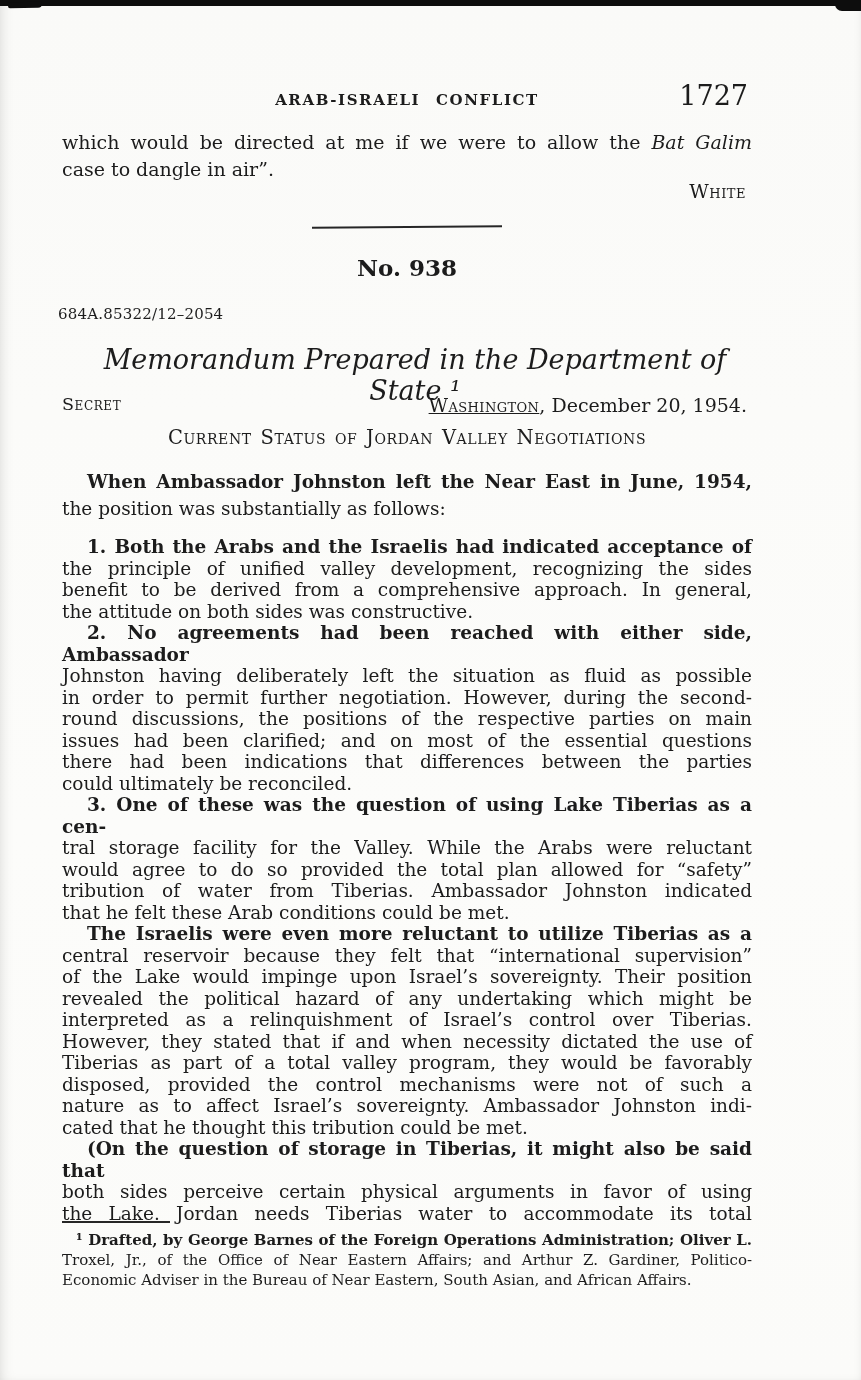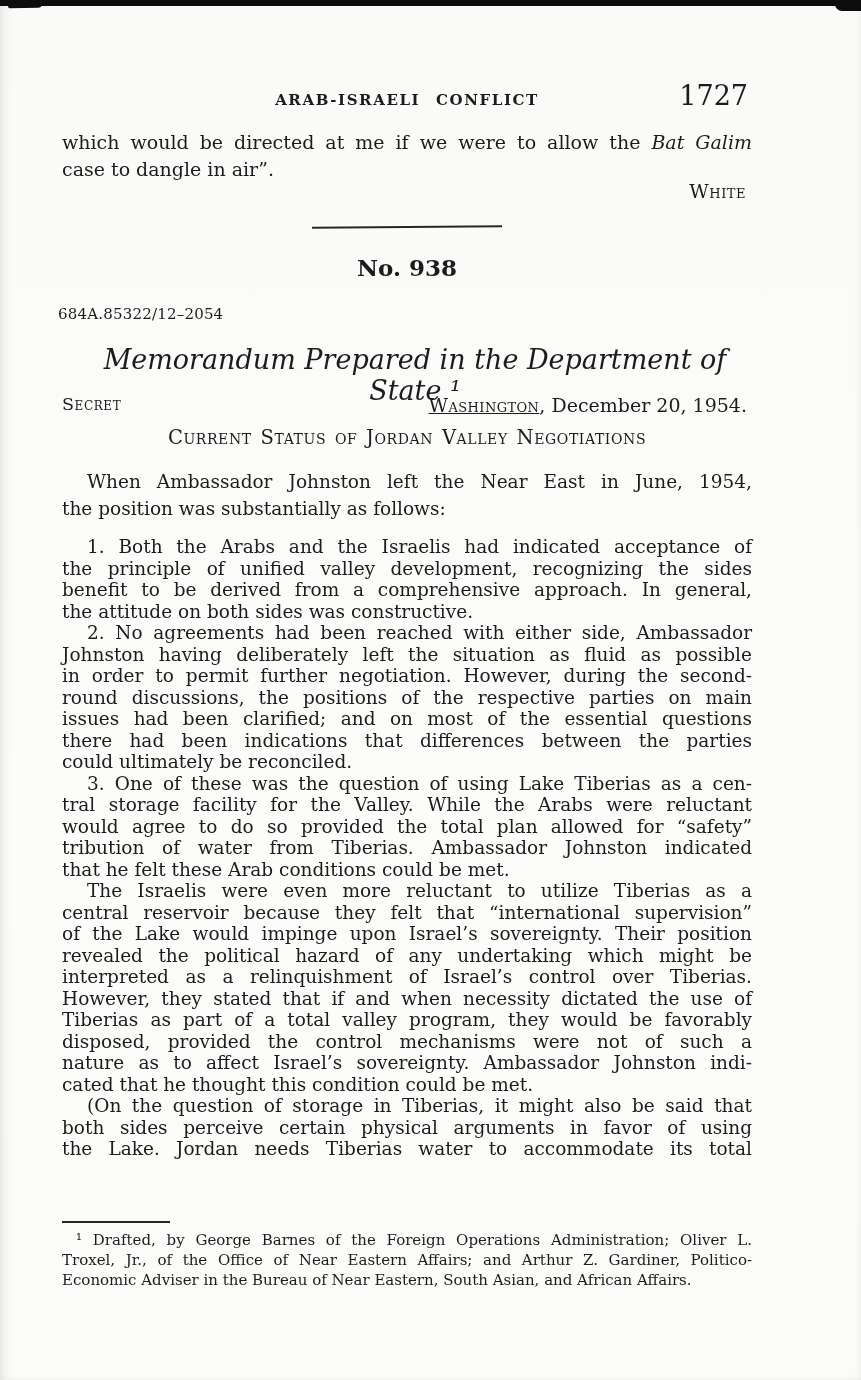--- a/index.html
+++ b/index.html
@@ -42,21 +42,21 @@
   .subject-heading { position:absolute; top:426px; left:0; width:100%; text-align:center;
                      font-variant:small-caps; font-size:19.5px; letter-spacing:.6px; word-spacing:2px; }
 
   .body-block { position:absolute; top:469px; left:0; width:100%; font-size:18.5px; }
   .para { line-height:21.5px; margin:0; }
   .para.loose { line-height:26.5px; }
   .para.space-after { margin-bottom:14px; }
 
   .jline { text-align:justify; text-align-last:justify; }
   .jline.last { text-align-last:left; }
-  .jline.indent { text-indent:25px; }
+  .jline.indent { text-indent:25px;font-weight:bold; }
 
   .footnote-rule { position:absolute; top:1221px; left:0; width:108px; height:0; border-top:2.5px solid #262626; }
   .footnote { position:absolute; top:1231px; left:0; width:100%; font-size:15px; line-height:19.8px; }
   .footnote .jline.indent { text-indent:14px; }
 </style>
 </head>
 <body>
 
 <div class="page">
   <div class="scan-bar"></div>
@@ -120,21 +120,21 @@
         <div class="para">
           <div class="jline indent">The Israelis were even more reluctant to utilize Tiberias as a</div>
           <div class="jline">central reservoir because they felt that “international supervision”</div>
           <div class="jline">of the Lake would impinge upon Israel’s sovereignty. Their position</div>
           <div class="jline">revealed the political hazard of any undertaking which might be</div>
           <div class="jline">interpreted as a relinquishment of Israel’s control over Tiberias.</div>
           <div class="jline">However, they stated that if and when necessity dictated the use of</div>
           <div class="jline">Tiberias as part of a total valley program, they would be favorably</div>
           <div class="jline">disposed, provided the control mechanisms were not of such a</div>
           <div class="jline">nature as to affect Israel’s sovereignty. Ambassador Johnston indi-</div>
-          <div class="jline last">cated that he thought this condition could be met.</div>
+          <div class="jline last">cated that he thought this tribution could be met.</div>
         </div>
         <div class="para">
           <div class="jline indent">(On the question of storage in Tiberias, it might also be said that</div>
           <div class="jline">both sides perceive certain physical arguments in favor of using</div>
           <div class="jline">the Lake. Jordan needs Tiberias water to accommodate its total</div>
         </div>
       </div>
 
     <div class="footnote-rule"></div>
 

